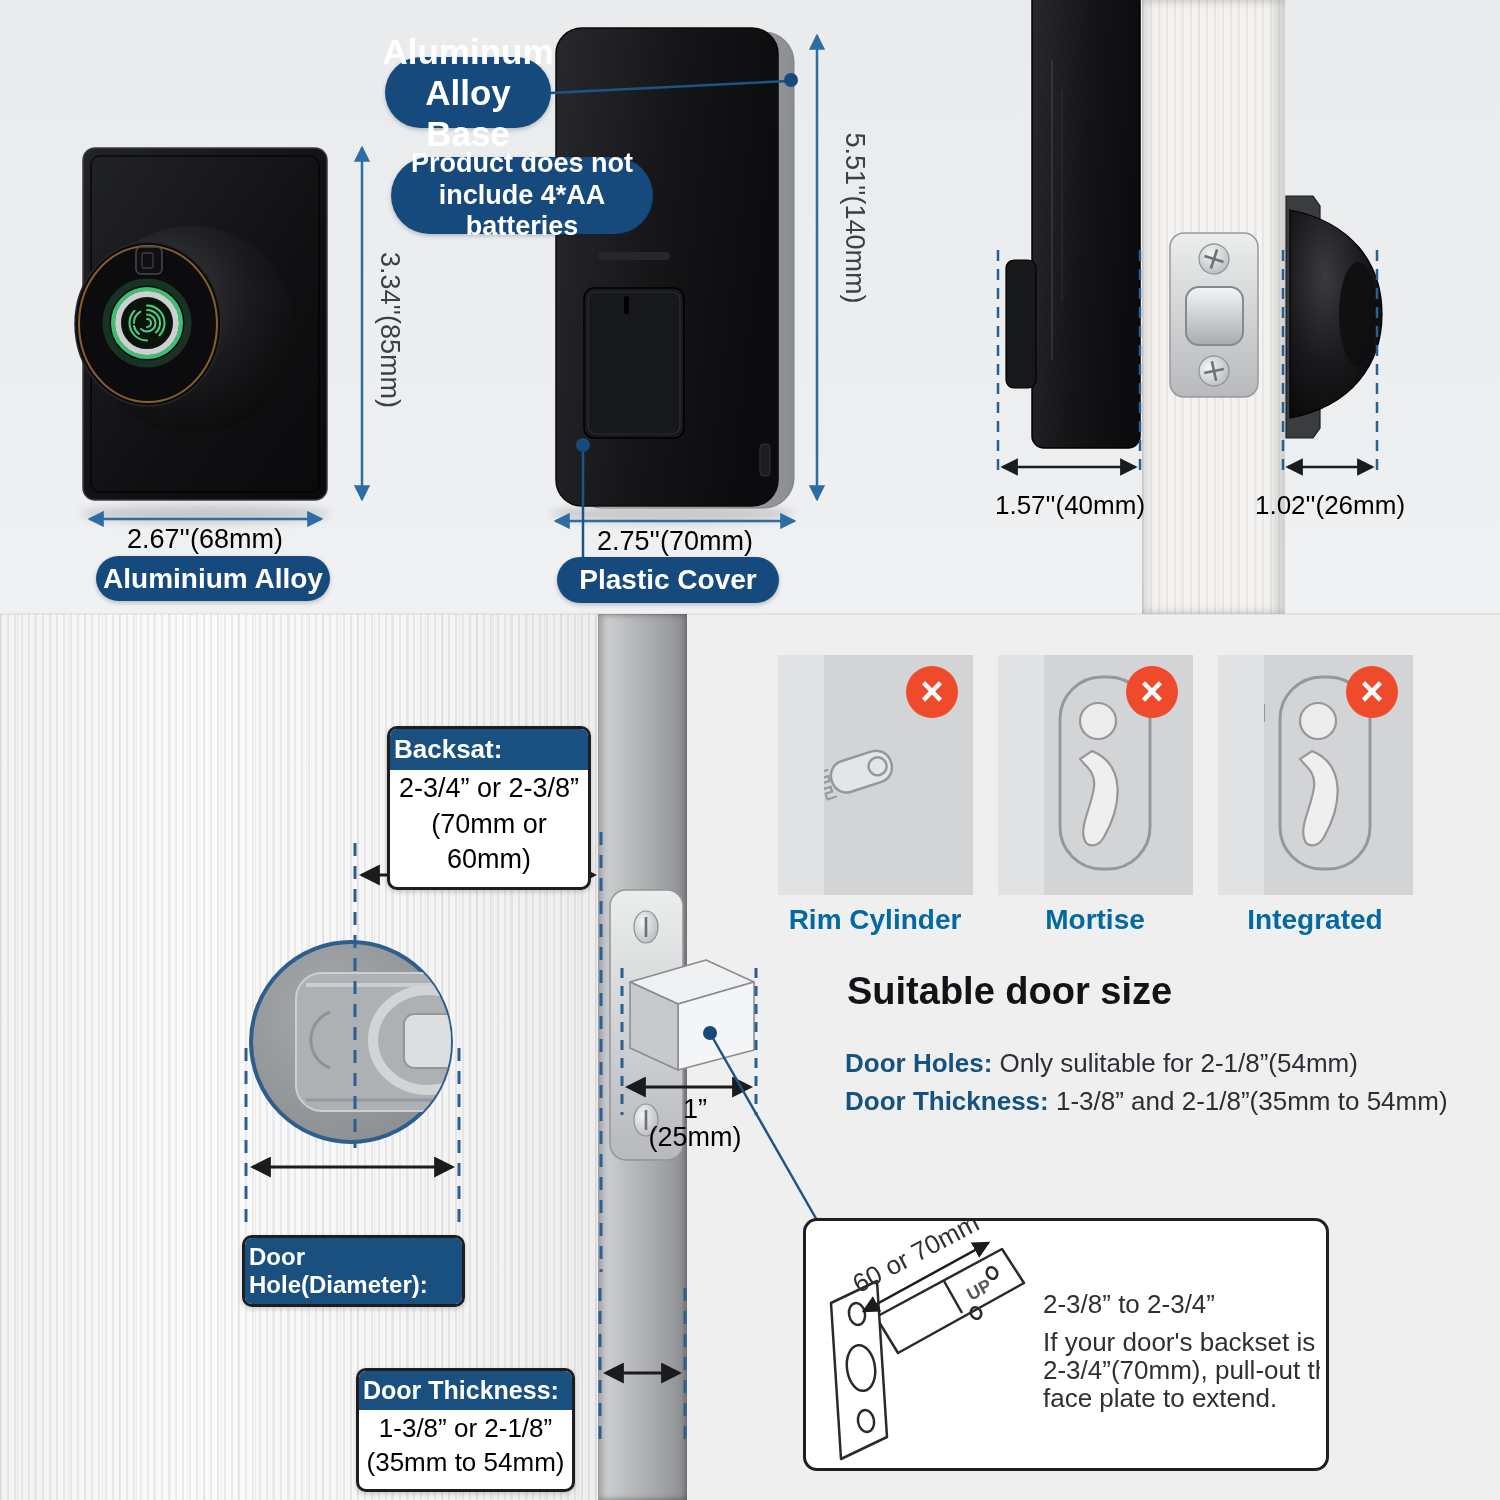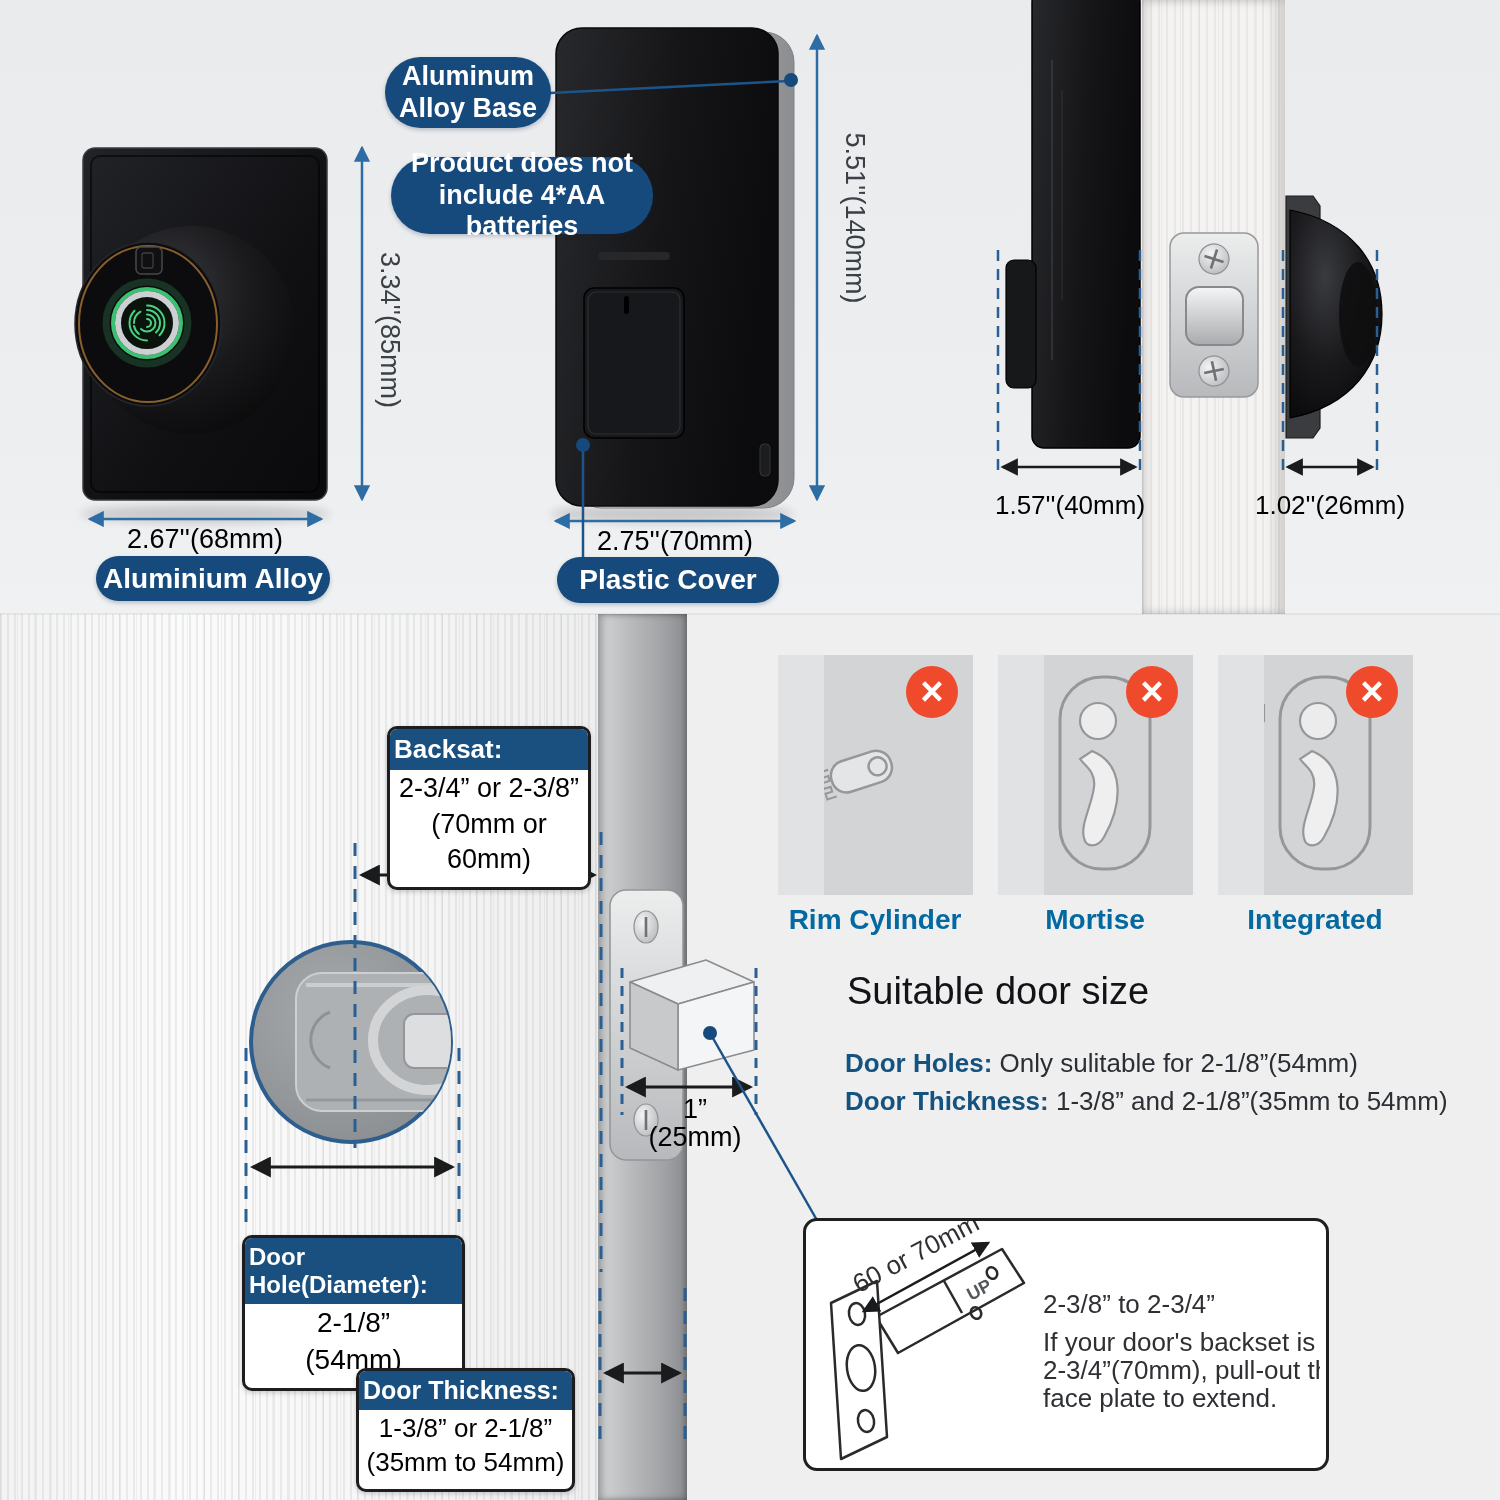--- a/index.html
+++ b/index.html
@@ -31,21 +31,21 @@
         box-shadow:0 2px 4px rgba(10,40,70,.25);}
   .cbox{background:#fff;border:3px solid #1d1d1f;border-radius:10px;overflow:hidden;
         box-shadow:0 2px 5px rgba(0,0,0,.18);}
   .cbox-h{background:#1a507f;color:#fff;font-weight:700;text-align:left;padding:5px 4px;}
   .cbox-b{color:#000000;text-align:center;padding:1px 2px 9px 2px;line-height:1.32;}
   .panel{top:655px;width:195px;height:240px;background:#d3d4d6;}
   .panel::before{content:"";position:absolute;left:0;top:0;width:46px;height:100%;background:#e1e2e3;}
   .xbadge{width:52px;height:52px;border-radius:50%;background:#ee4a2b;color:#fff;
           font-size:40px;font-weight:700;line-height:50px;text-align:center;}
   .panel-label{top:904px;width:230px;text-align:center;font-size:28px;font-weight:700;color:#0369a1;white-space:nowrap;}
-  .suit-h{color:#121316;font-size:38px;font-weight:400;white-space:nowrap;}
+  .suit-h{color:#121316;font-size:38px;font-weight:700;white-space:nowrap;}
   .suit-line{font-size:26px;color:#2b2f33;white-space:nowrap;}
   .suit-line b{color:#14527f;font-weight:700;}
   .latch-note{background:#fff;border:3px solid #1f1f1f;border-radius:14px;}
   svg{display:block;}
   .layer{pointer-events:none;}
 </style>
 </head>
 <body>
 
 <div class="stage">
@@ -245,21 +245,21 @@
     </g>
     <g>
       <line x1="710" y1="1033" x2="818" y2="1222" stroke="#1c548a" stroke-width="2.5"></line>
       <circle cx="710" cy="1033" r="7" fill="#174a7c"></circle>
     </g>
   </svg>
 
   <div class="abs dimlabel" style="left:95px;top:524px;width:220px;">2.67''(68mm)</div>
   <div class="abs pill" style="left:96px;top:556px;width:234px;height:45px;border-radius:23px;font-size:28px;">Aluminium Alloy</div>
 
-  <div class="abs pill" style="left:385px;top:57px;width:166px;height:71px;border-radius:36px;font-size:27px;">
+  <div class="abs pill" style="left:385px;top:57px;width:166px;height:71px;border-radius:36px;font-size:35px;">
     <span>Aluminum</span>
     <span>Alloy Base</span>
   </div>
   <div class="abs pill" style="left:391px;top:157px;width:262px;height:77px;border-radius:39px;font-size:27px;">
     <span>Product does not</span>
     <span>include 4*AA batteries</span>
   </div>
   <div class="abs dimlabel" style="left:565px;top:526px;width:220px;">2.75''(70mm)</div>
   <div class="abs pill" style="left:557px;top:557px;width:222px;height:46px;border-radius:23px;font-size:28px;text-align:center;">Plastic Cover</div>
 
@@ -269,24 +269,20 @@
   <div class="abs cbox" style="left:387px;top:726px;width:198px;">
     <div class="cbox-h" style="font-size:26px;">Backsat:</div>
     <div class="cbox-b" style="font-size:27px;">
       <div>2-3/4” or 2-3/8”</div>
       <div>(70mm or 60mm)</div>
     </div>
   </div>
 
   <div class="abs cbox" style="left:242px;top:1235px;width:217px;">
     <div class="cbox-h" style="font-size:24px;">Door Hole(Diameter):</div>
-    <div class="cbox-b" style="font-size:28px;">
-      <div>2-1/8”</div>
-      <div>(54mm)</div>
-    </div>
   </div>
 
   <div class="abs cbox" style="left:356px;top:1368px;width:213px;">
     <div class="cbox-h" style="font-size:25px;">Door Thickness:</div>
     <div class="cbox-b" style="font-size:26px;">
       <div>1-3/8” or 2-1/8”</div>
       <div>(35mm to 54mm)</div>
     </div>
   </div>
 

